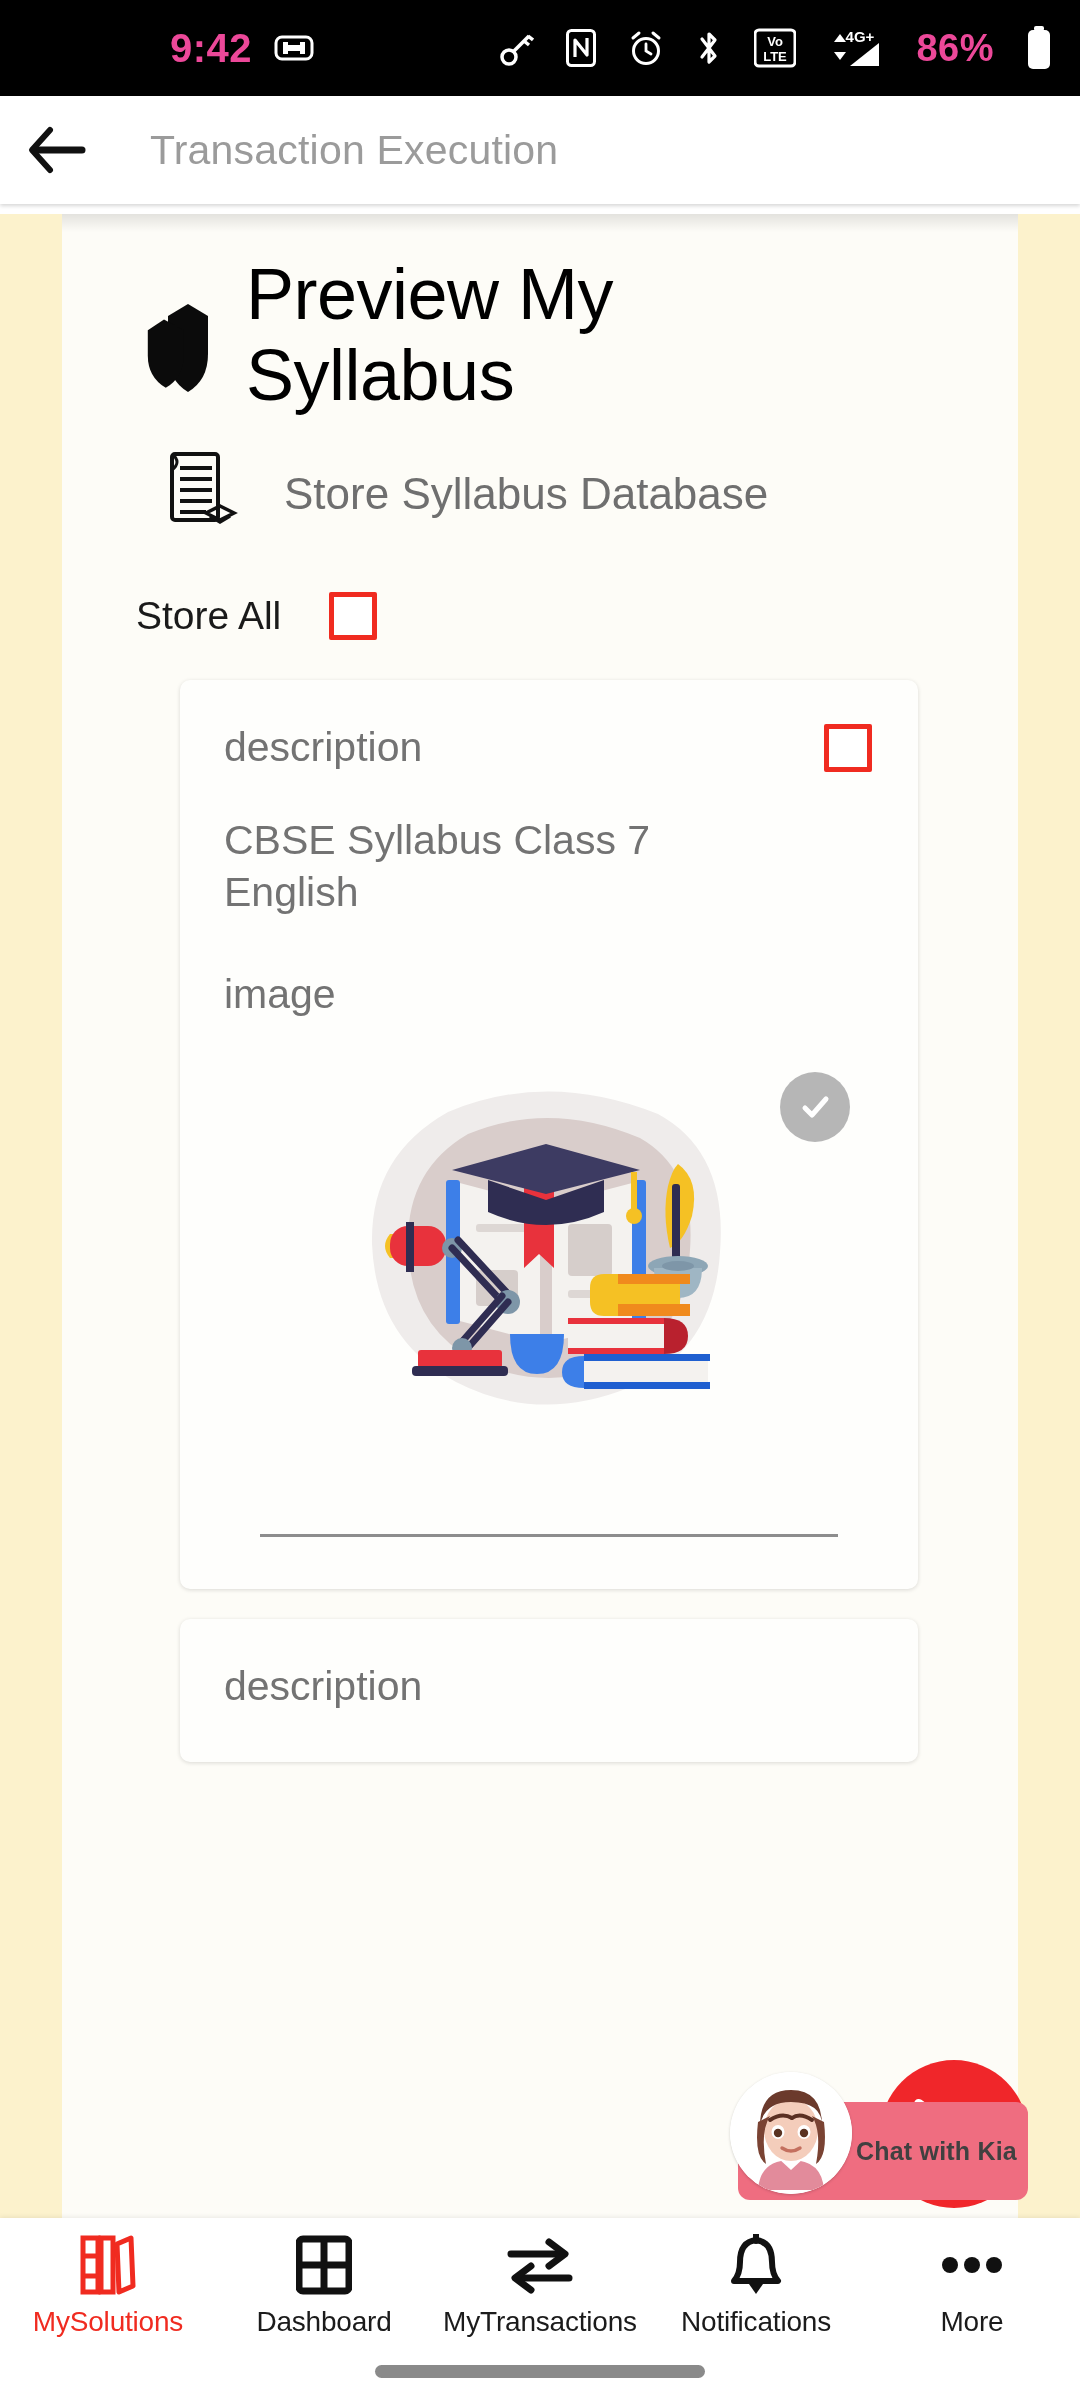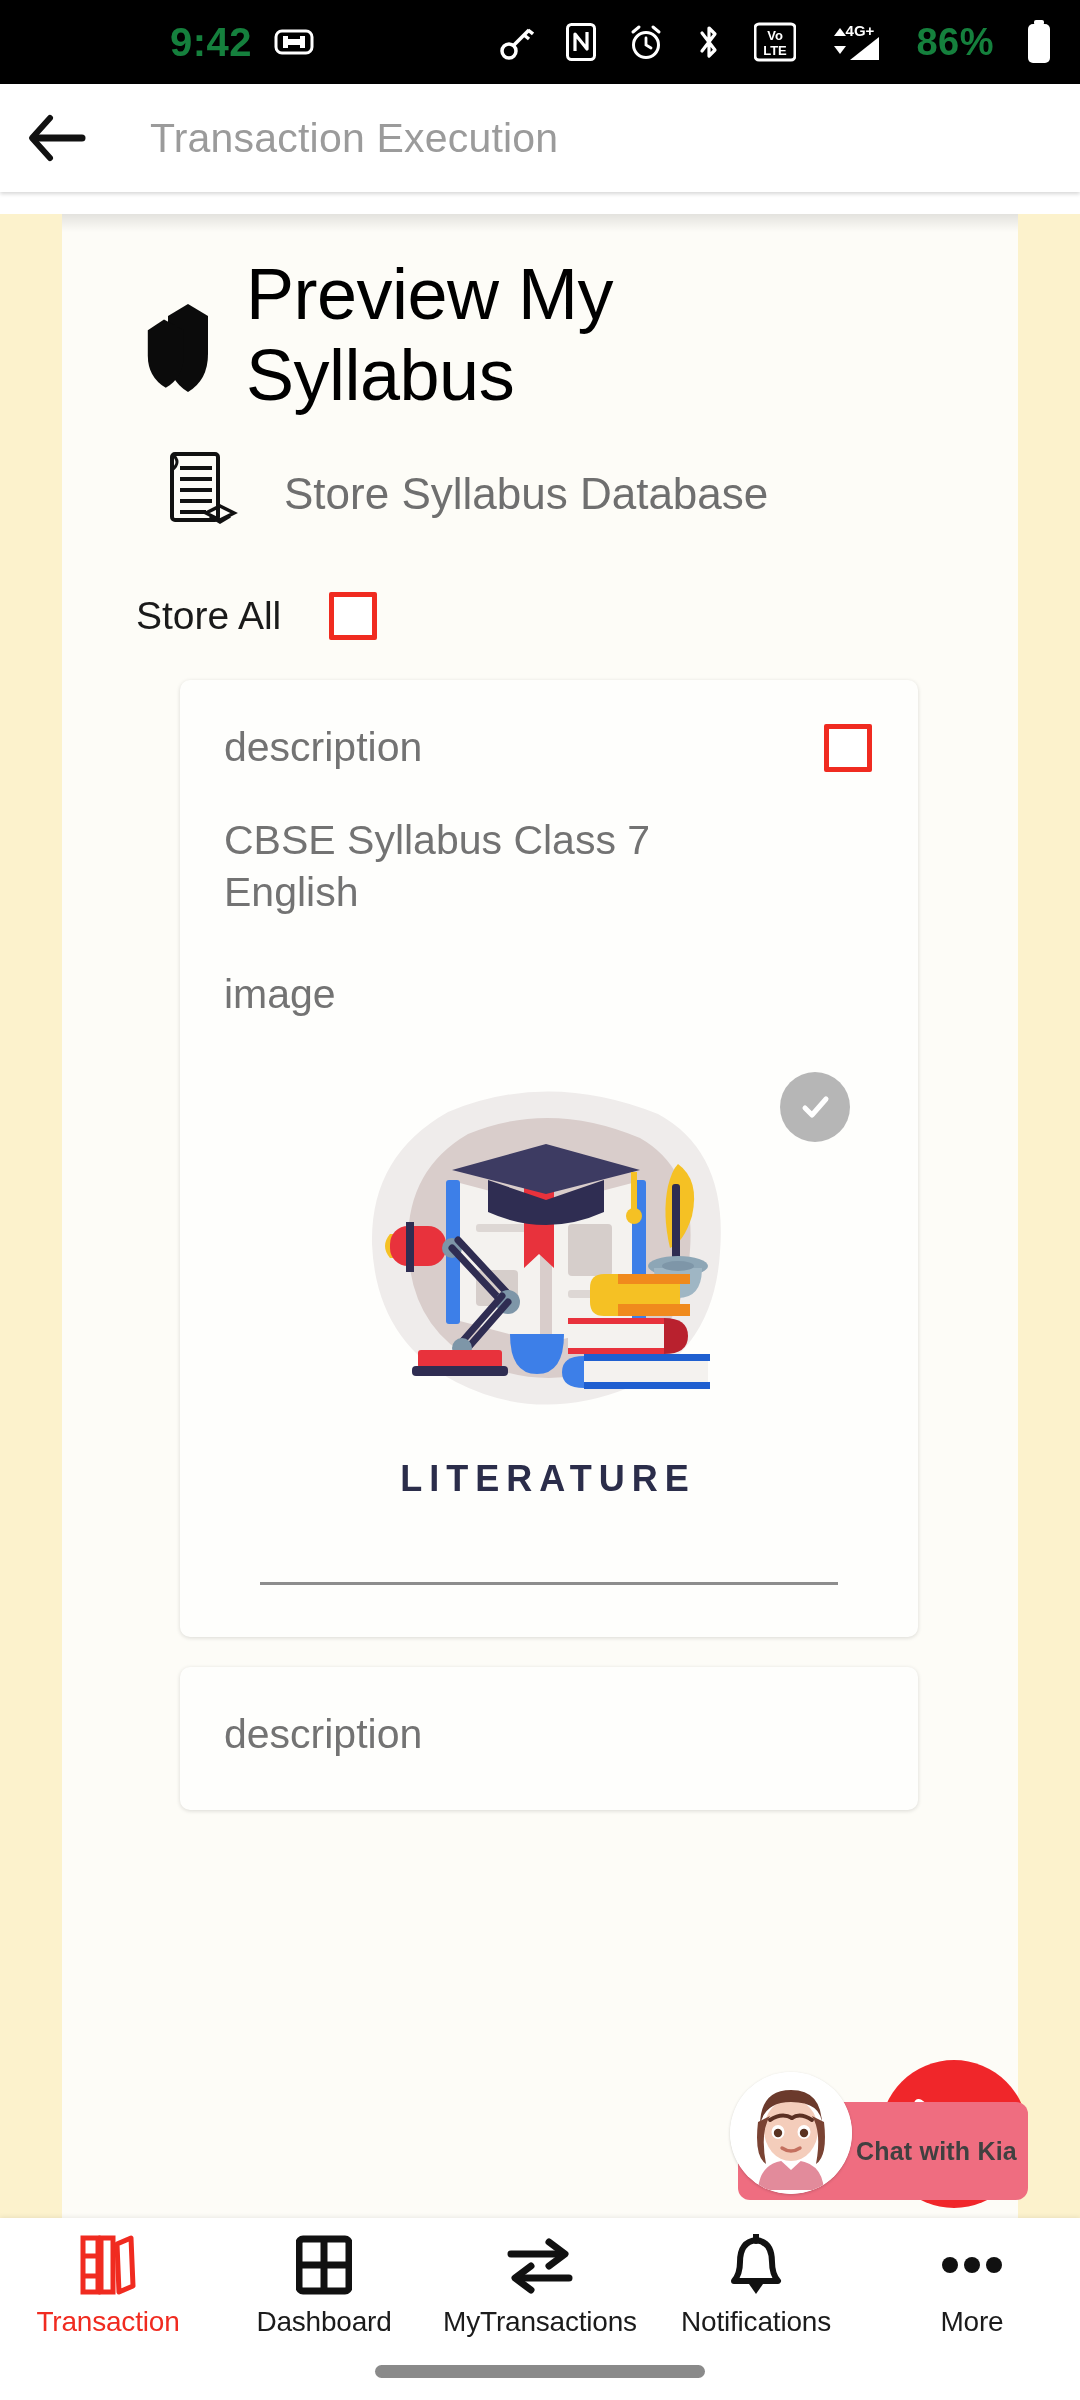--- a/index.html
+++ b/index.html
@@ -6,21 +6,21 @@
   html,body { width:1080px; height:2400px; }
   body {
     font-family:"Liberation Sans", sans-serif;
     background:#ffffff;
     overflow:hidden;
     position:relative;
   }
 
   
   .statusbar{
-    height:84px; background:#000; color:#15803d;
+    height:96px; background:#000; color:#ec4899;
     display:flex; align-items:center; position:relative;
   }
   .sb-left{ display:flex; align-items:center; gap:22px; margin-left:170px; }
   .sb-clock{ font-size:40px; font-weight:600; letter-spacing:.5px; }
   .sb-right{ display:flex; align-items:center; gap:32px; position:absolute; right:28px; }
   .sb-batt-pct{ font-size:38px; font-weight:600; letter-spacing:.5px; }
   .ic{ display:inline-flex; align-items:center; justify-content:center; }
 
   
   .appbar{
@@ -312,21 +312,20 @@
             <rect x="290" y="252" width="72" height="12" fill="#f08a1d"></rect>
             <path d="M240 268 L336 268 L336 300 L240 300 Z" fill="#f4f2ef"></path>
             <path d="M336 266 Q360 266 360 284 Q360 302 336 302 Z" fill="#b9212e"></path>
             <rect x="240" y="266" width="96" height="6" fill="#e8323c"></rect>
             <rect x="240" y="296" width="96" height="6" fill="#e8323c"></rect>
             <path d="M256 304 L380 304 L380 336 L256 336 Z" fill="#f4f2ef"></path>
             <path d="M256 304 Q234 304 234 320 Q234 336 256 336 Z" fill="#3d7fe8"></path>
             <rect x="256" y="302" width="126" height="7" fill="#1f5fd0"></rect>
             <rect x="256" y="330" width="126" height="7" fill="#1f5fd0"></rect>
           </svg>
-          <div class="illus-cap">LITERATURE</div>
         </div>
 
         <div class="card-divider"></div>
         <div class="card-pad-bottom"></div>
       </div>
 
       <div class="card">
         <div class="card-row">
           <span class="field-key">description</span>
         </div>
@@ -370,21 +369,21 @@
     <div class="nav-item active">
       <span class="nav-ic">
         <svg width="58" height="62" viewBox="0 0 58 62">
           <rect x="4" y="4" width="15" height="54" fill="none" stroke="#F02B20" stroke-width="5"></rect>
           <line x1="4" y1="22" x2="19" y2="22" stroke="#F02B20" stroke-width="5"></line>
           <line x1="4" y1="42" x2="19" y2="42" stroke="#F02B20" stroke-width="5"></line>
           <rect x="22" y="4" width="12" height="54" fill="none" stroke="#F02B20" stroke-width="5"></rect>
           <path d="M38 10 L52 4 L54 52 L40 58 Z" fill="none" stroke="#F02B20" stroke-width="5" stroke-linejoin="round"></path>
         </svg>
       </span>
-      <span class="nav-label">Transaction</span>
+      <span class="nav-label">MySolutions</span>
     </div>
 
     <div class="nav-item">
       <span class="nav-ic">
         <svg width="56" height="62" viewBox="0 0 56 62">
           <rect x="3" y="5" width="50" height="52" rx="4" fill="none" stroke="#111" stroke-width="7"></rect>
           <line x1="28" y1="5" x2="28" y2="57" stroke="#111" stroke-width="7"></line>
           <line x1="3" y1="31" x2="53" y2="31" stroke="#111" stroke-width="7"></line>
         </svg>
       </span>

